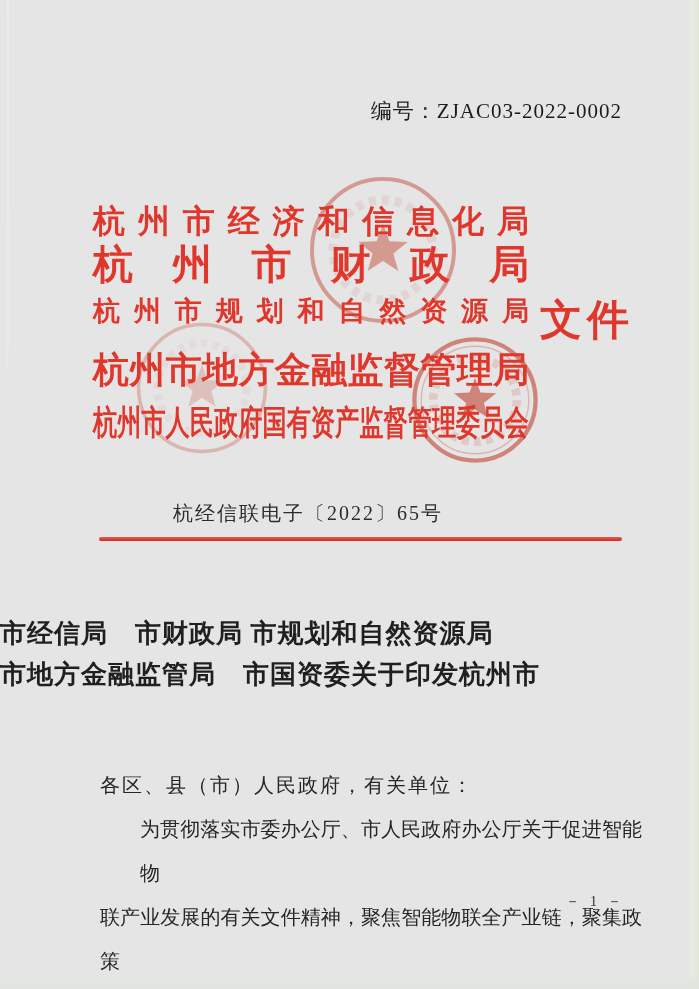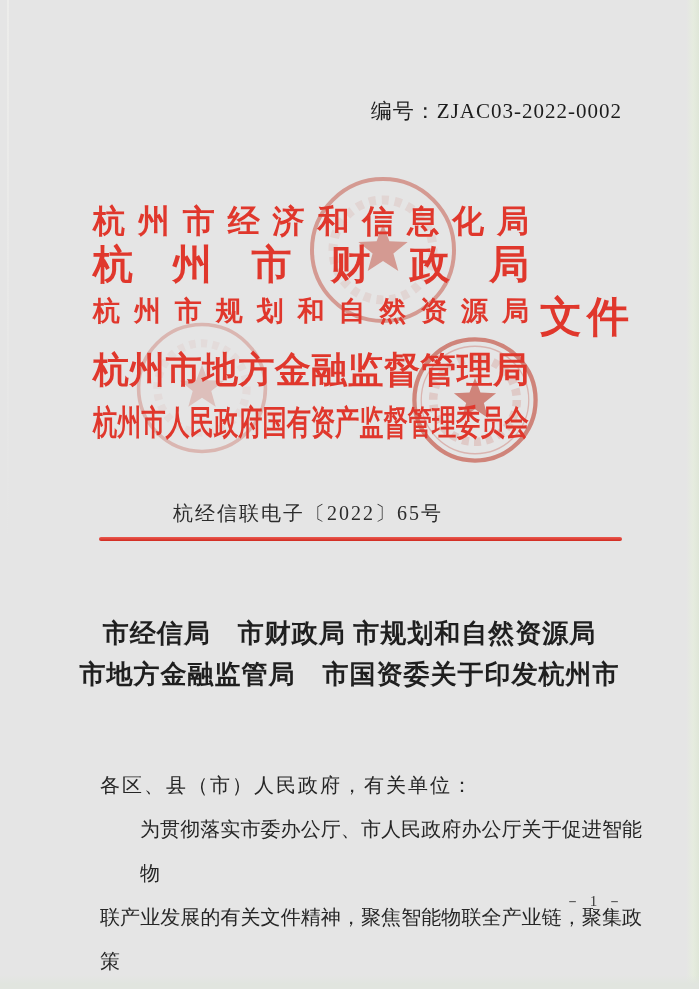--- a/index.html
+++ b/index.html
@@ -49,21 +49,21 @@
   .l4 { top: 351px; font-size: 36px; }
   .l5 {
     top: 404px; font-size: 34px;
     text-align-last: auto;
     transform: scaleX(0.712); transform-origin: 0 50%;
   }
   .doc-label {
     position: absolute; left: 540px; top: 297px;
     font-size: 42px; font-weight: bold; color: #e0372c;
     letter-spacing: 5px; line-height: 1.1; white-space: nowrap;
-    font-family: Liberation Mono, monospace;
+    font-family: Liberation Sans, sans-serif;
   }
 
   
   .seal {
     position: absolute; mix-blend-mode: multiply;
     filter: blur(0.5px); pointer-events: none;
   }
   .seal svg { display: block; width: 100%; height: 100%; }
   .seal-a { left: 308px; top: 175px; width: 150px; height: 150px; opacity: 0.48; }
   .seal-b { left: 135px; top: 321px; width: 134px; height: 134px; opacity: 0.30; }
@@ -77,21 +77,21 @@
   }
   .red-rule {
     position: absolute; left: 99px; top: 537px; width: 523px; height: 4px;
     background: linear-gradient(to bottom, #ea5a50, #d02a20);
     border-radius: 2px;
   }
 
   
   .title {
     position: absolute; left: 0; top: 613px; width: 699px;
-    text-align: center; color: #1f1f1f; font-weight: bold;
+    color: #1f1f1f; font-weight: bold;
     font-size: 26px; line-height: 41px; letter-spacing: 1px;
     font-family: "Liberation Serif", "DejaVu Serif", serif;
   }
 
   
   .body-text {
     position: absolute; left: 100px; top: 763px; width: 542px;
     font-size: 20px; color: #262626; line-height: 44px;
   }
   .salutation { letter-spacing: 2px; }

